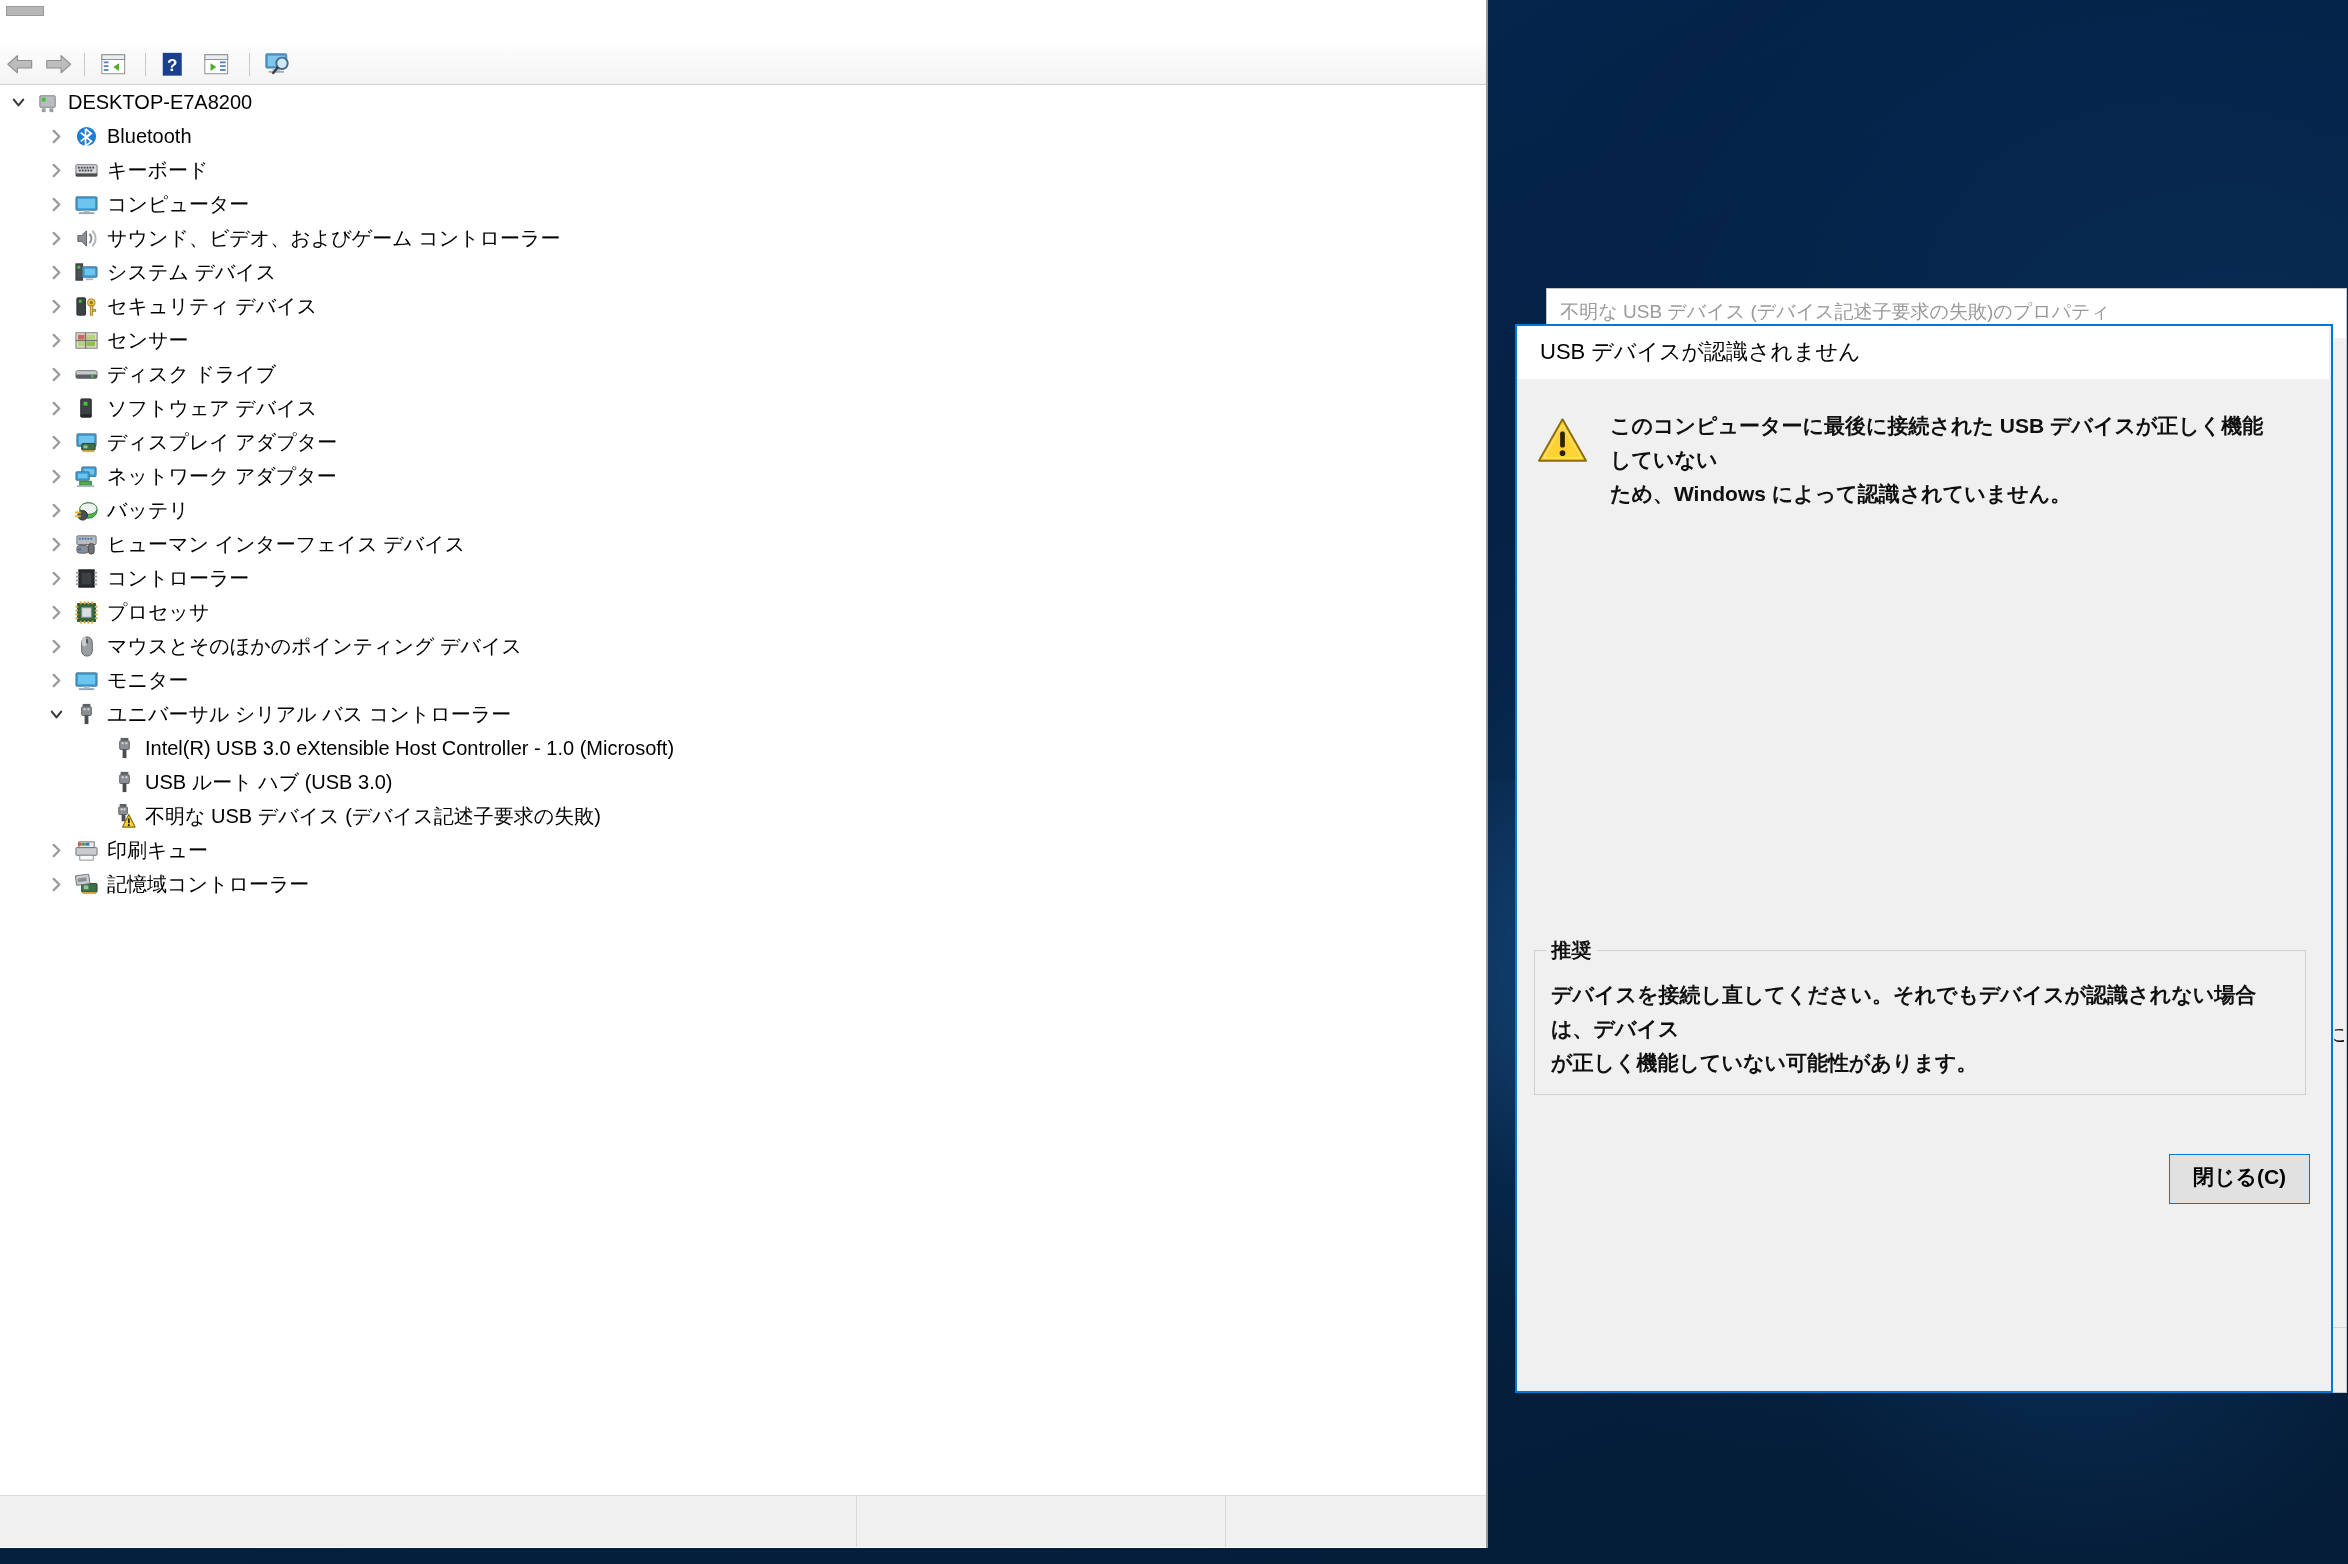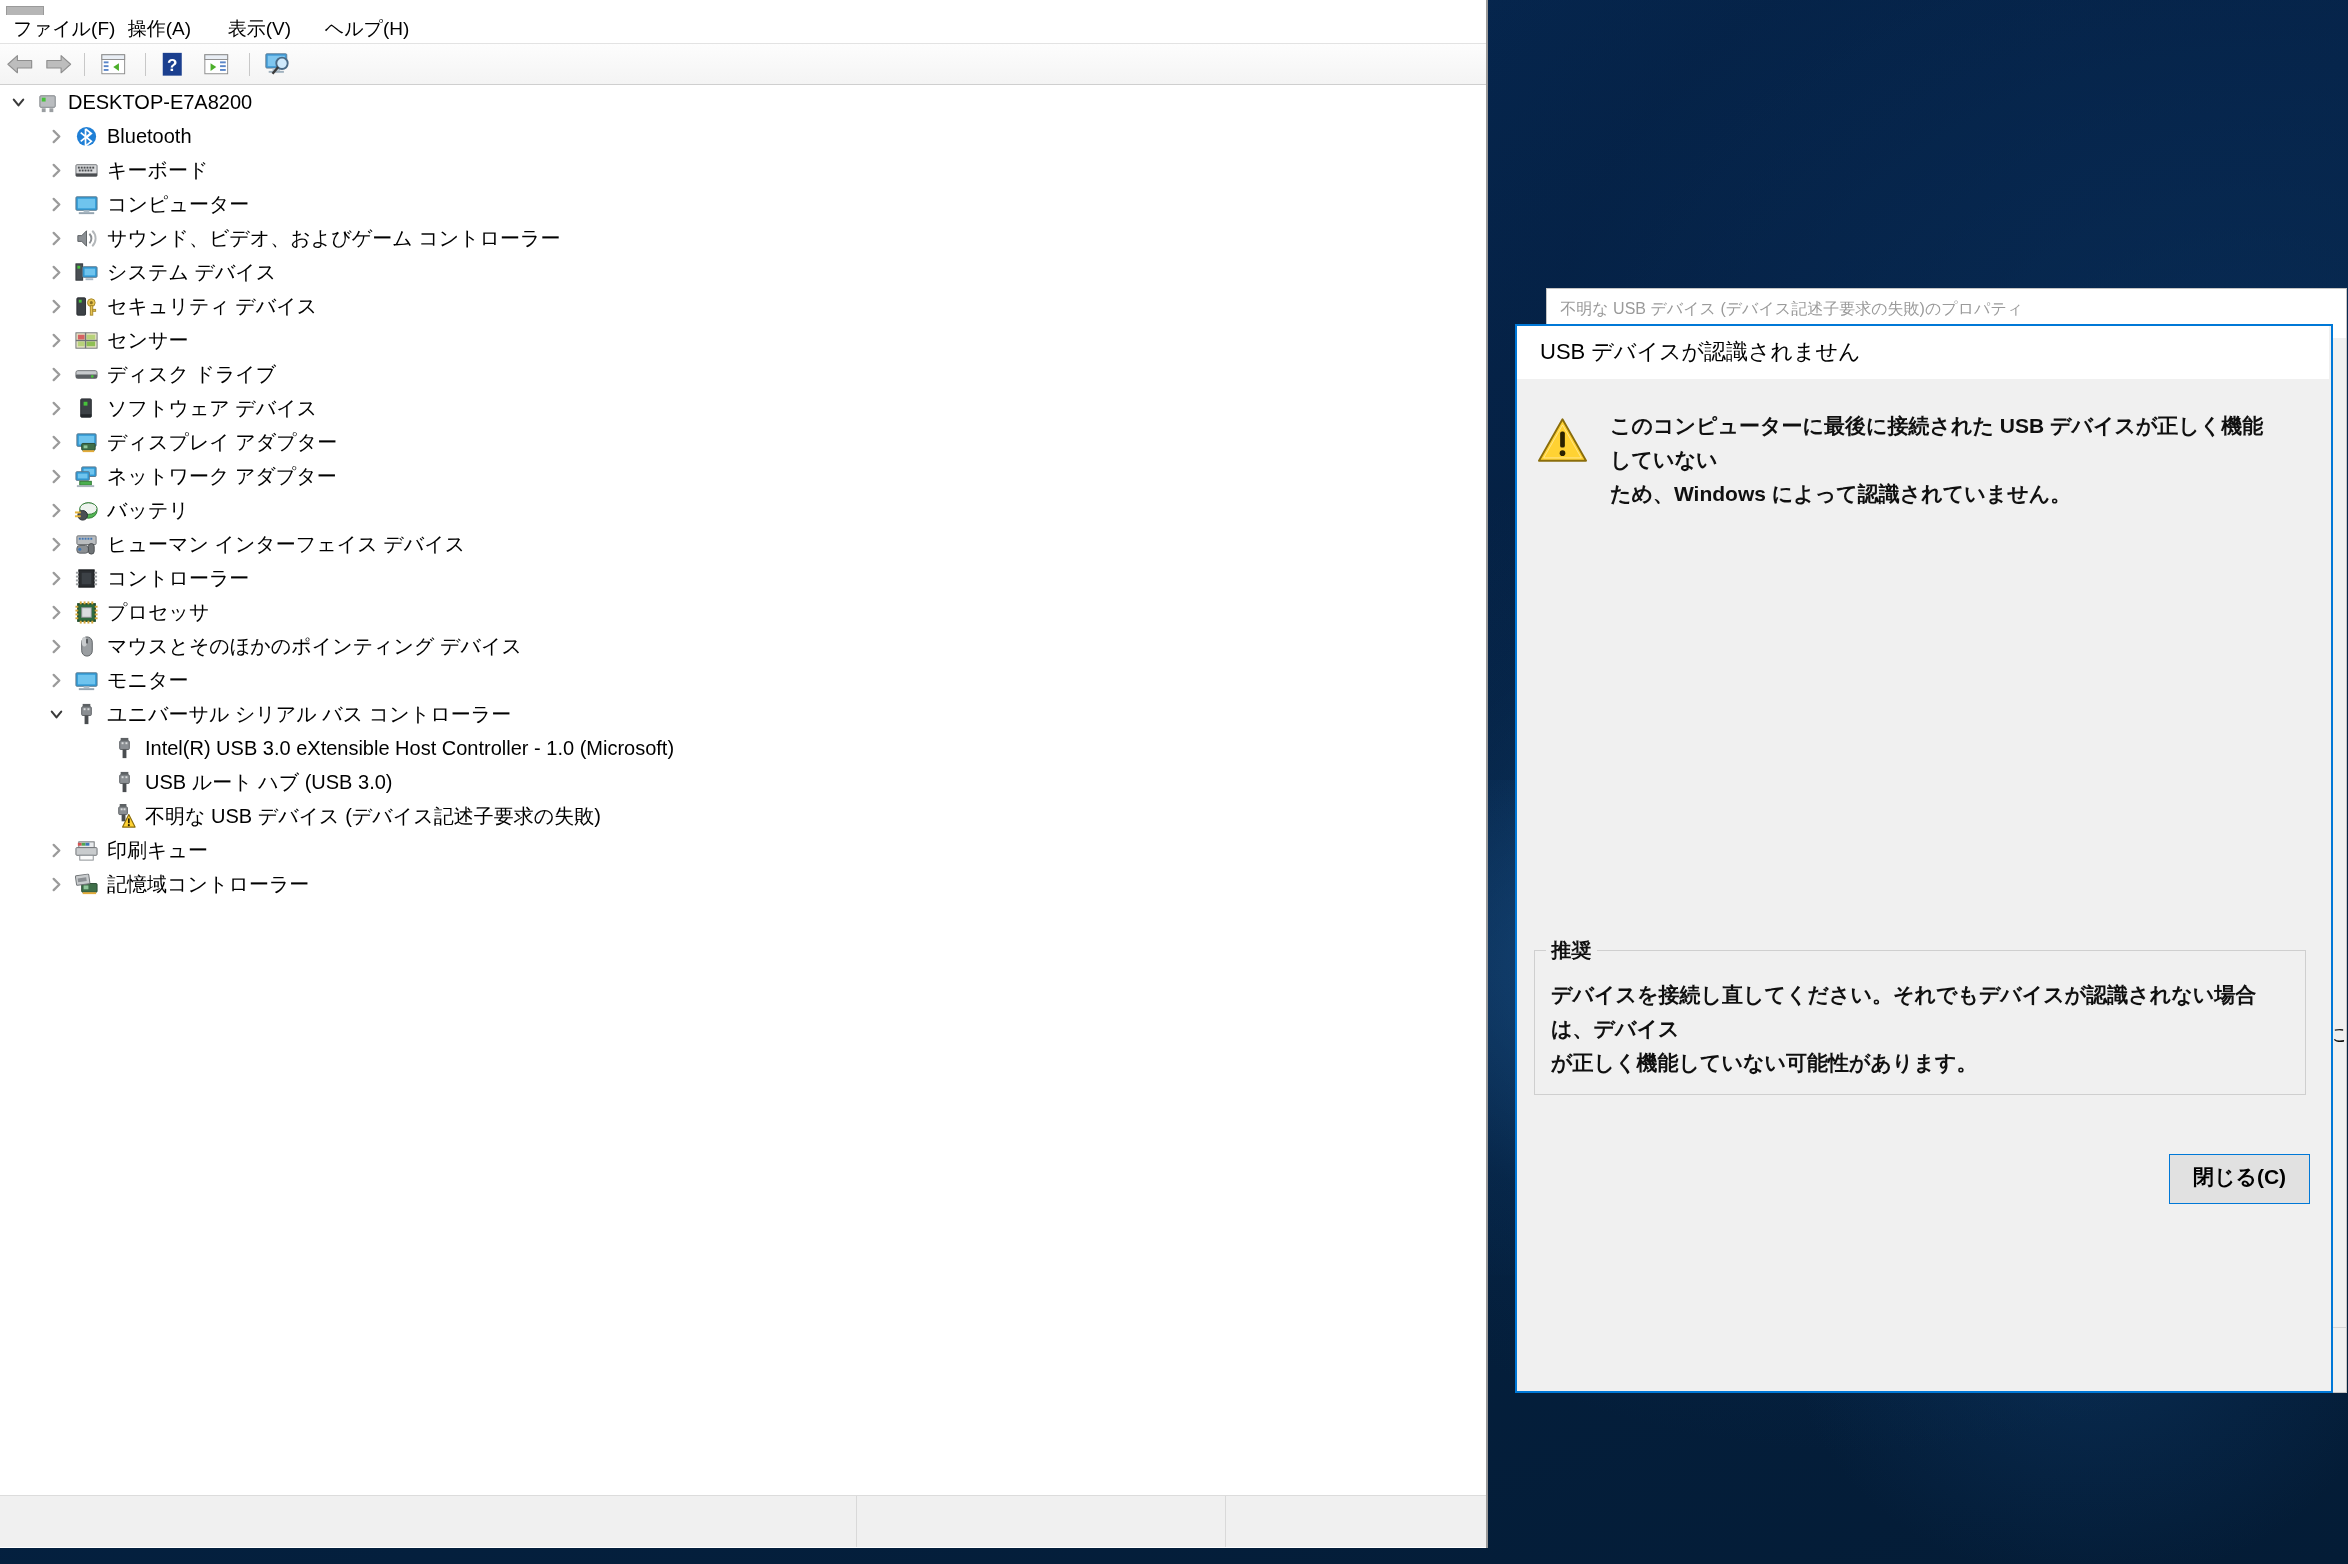--- a/index.html
+++ b/index.html
@@ -92,21 +92,21 @@
 
   
   #propwin{
     position:absolute;left:1546px;top:288px;width:799px;height:1103px;
     background:#f0f0f0;border:1px solid #c4c4c4;
   }
   #propwin .ptitle-bar{
     position:absolute;left:0;top:0;width:799px;height:49px;background:#ffffff;
   }
   #propwin .ptitle{
-    position:absolute;left:13.3px;top:9.5px;font-size:16px;color:#9a9a9a;white-space:nowrap;
+    position:absolute;left:13.3px;top:9.5px;font-size:19px;color:#9a9a9a;white-space:nowrap;
   }
   #propwin .pbody{
     position:absolute;left:0;top:49px;width:799px;height:1054px;background:#f0f0f0;
   }
   .pdivider{position:absolute;background:#d6d6d6;height:1px;}
 
   
   #usbdlg{
     position:absolute;left:1515px;top:324px;width:818px;height:1069px;
     background:#f0f0f0;
@@ -198,26 +198,20 @@
     <div class="close-btn">閉じる(C)</div>
   </div>
 </div>
 
 <div id="devmgr">
 
   <div class="titlebar-stub">
     <div class="chip"></div>
   </div>
 
-  <div class="menubar" id="menubar">
-      <div class="menu-item" style="left: 7.6px;">ファイル(F)</div>
-      <div class="menu-item" style="left: 122px;">操作(A)</div>
-      <div class="menu-item" style="left: 222px;">表示(V)</div>
-      <div class="menu-item" style="left: 319px;">ヘルプ(H)</div>
-    </div>
 
   <div class="toolbar" id="toolbar">
     <div class="tb-sep" style="left:84px;"></div>
     <div class="tb-sep" style="left:145px;"></div>
     <div class="tb-sep" style="left:249px;"></div>
 
     <div class="tb-btn" style="left:5.7px;">
       <svg width="28.5" height="28.5" viewBox="0 0 30 30">
         <polygon points="2,15 12,6 12,11 27,11 27,19 12,19 12,24" fill="#bdbdbd" stroke="#8e8e8e" stroke-width="1.2" stroke-linejoin="round"></polygon>
       </svg>

